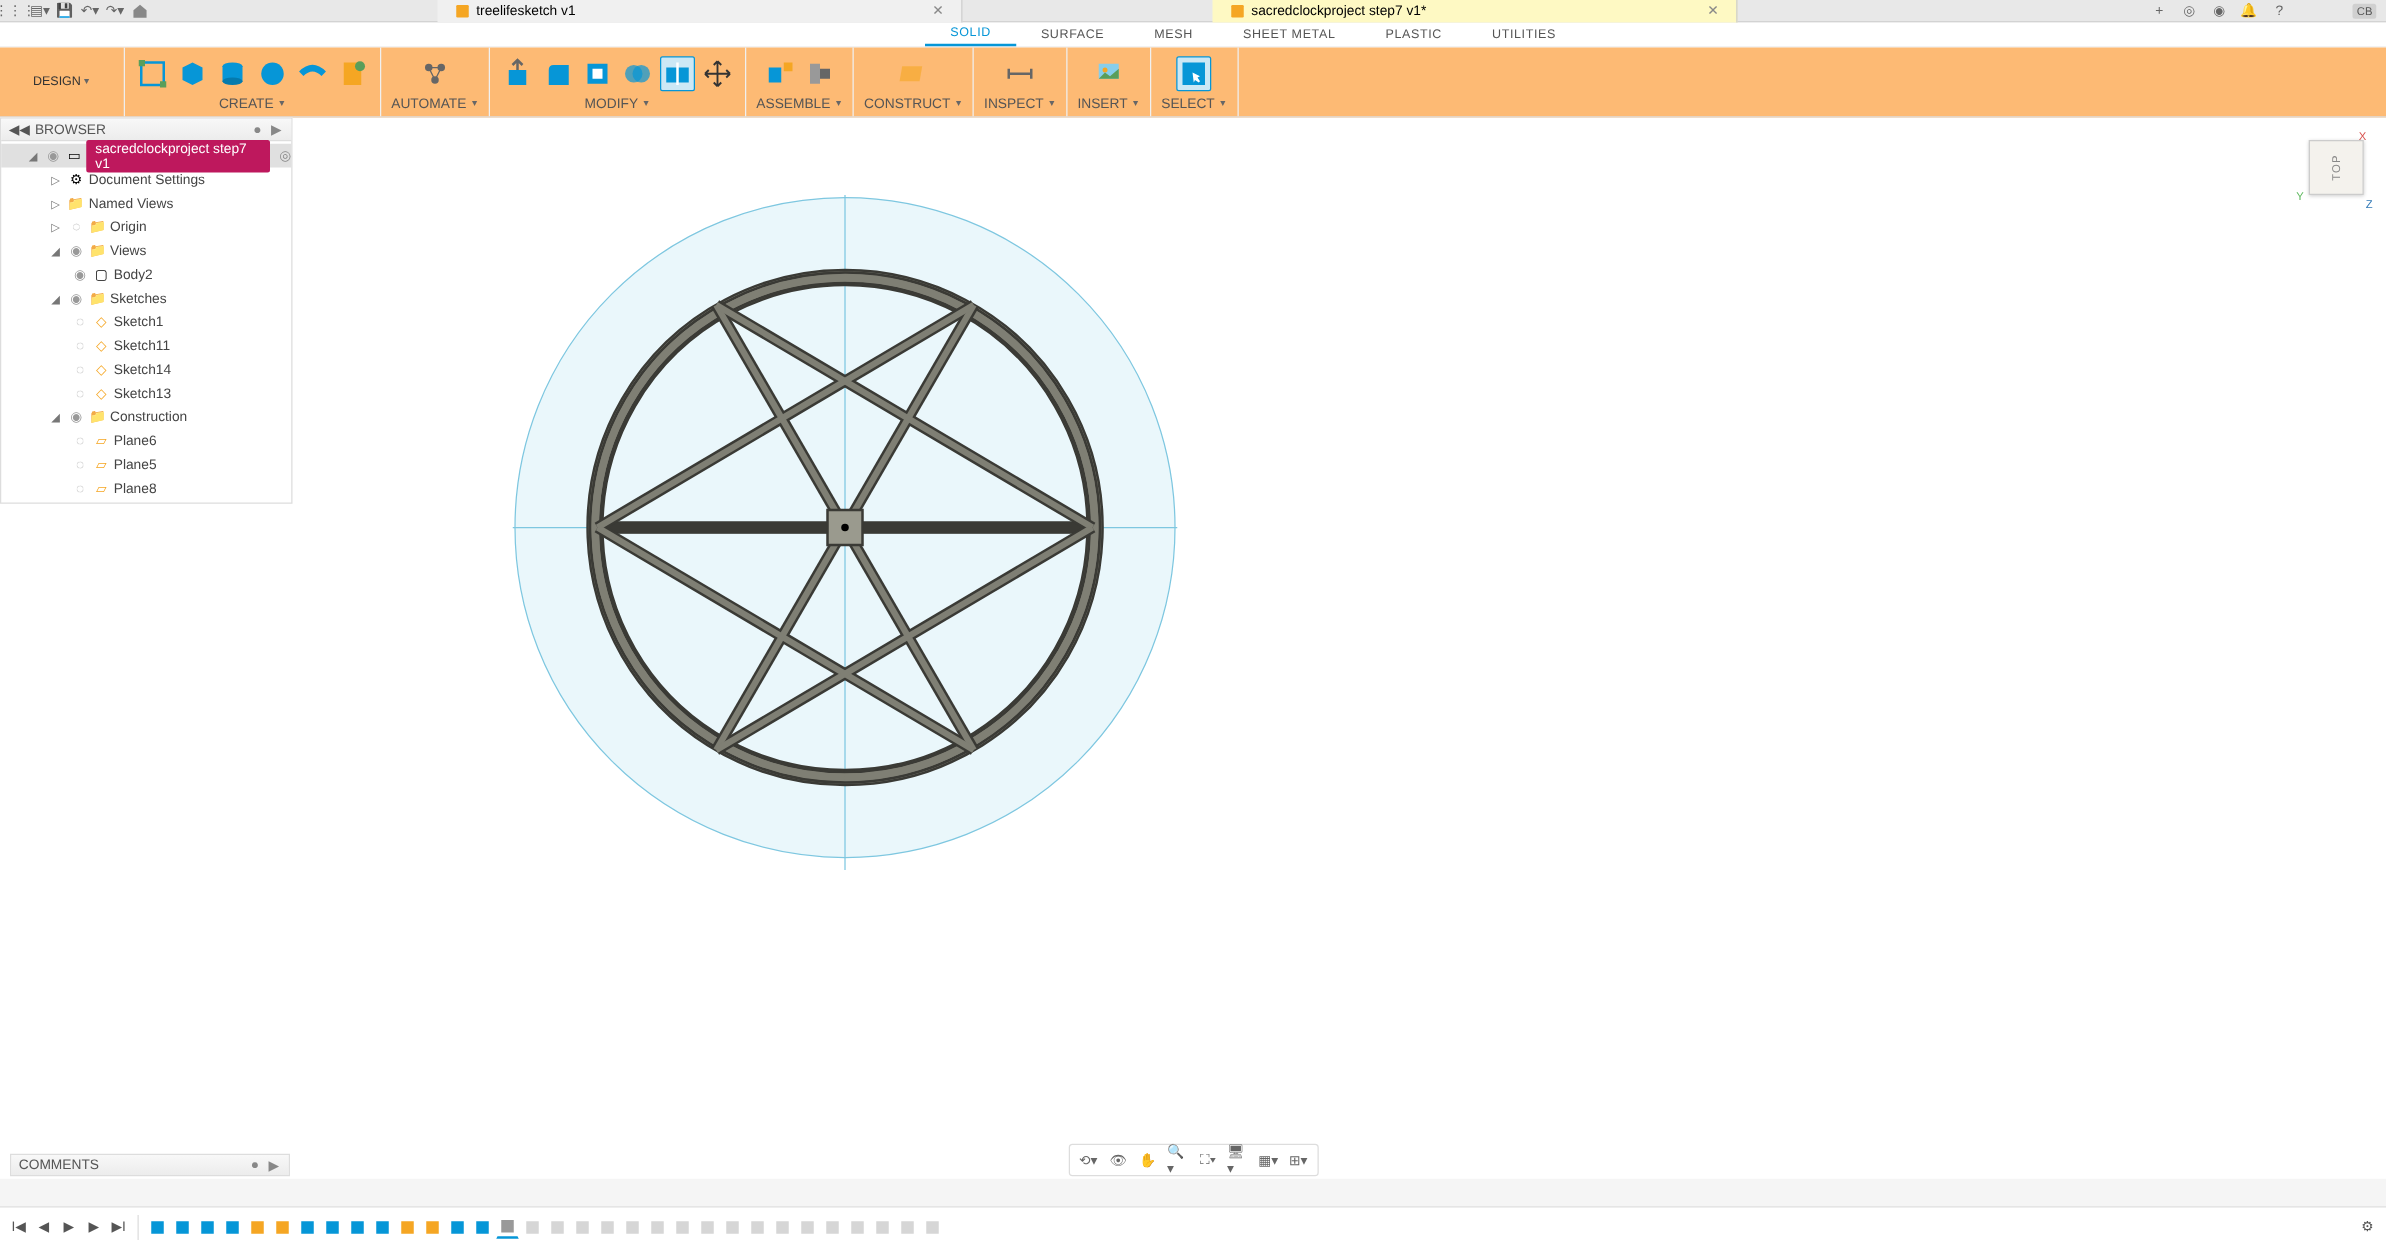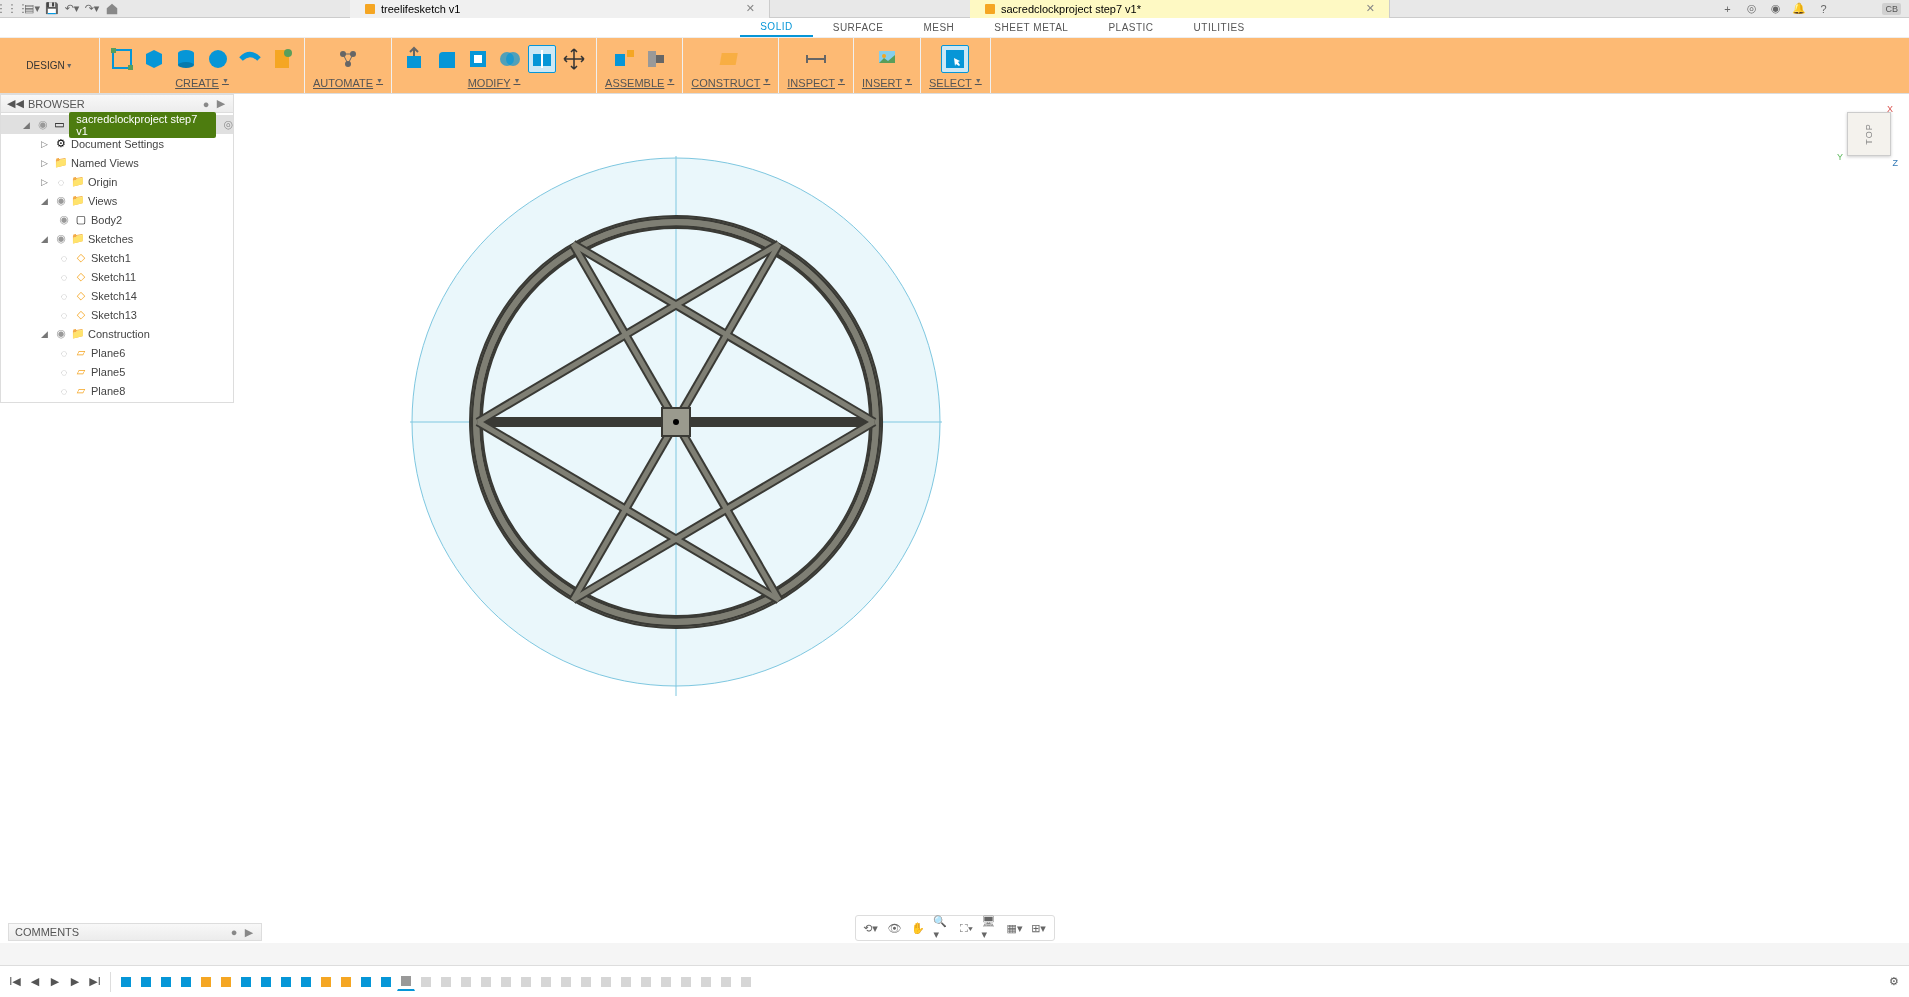--- a/index.html
+++ b/index.html
@@ -18,46 +18,46 @@
 .ribbon-tabs { height: 20px; background: #fff; display: flex; align-items: center; padding-left: 96px; border-bottom: 1px solid #eee; justify-content: center; }
 .ribbon-tab { padding: 3px 20px; font-size: 10px; color: #555; cursor: pointer; letter-spacing: 0.5px; }
 .ribbon-tab.active { color: #0696d7; border-bottom: 2px solid #0696d7; }
 .ribbon { height: 56px; background: #fdba74; display: flex; align-items: stretch; border-bottom: 1px solid #ddd; }
 .design-menu { width: 100px; display: flex; align-items: center; justify-content: center; border-right: 1px solid #eee; cursor: pointer; }
 .design-menu-text { font-size: 10px; color: #333; }
 .ribbon-group { display: flex; flex-direction: column; align-items: center; padding: 2px 8px; border-right: 1px solid #f0f0f0; }
 .ribbon-icons { display: flex; gap: 4px; align-items: center; flex: 1; }
 .ribbon-icon { width: 28px; height: 28px; display: flex; align-items: center; justify-content: center; cursor: pointer; border-radius: 2px; }
 .ribbon-icon.selected { background: #cce8f5; border: 1px solid #0696d7; }
-.ribbon-label { font-size: 9px; color: #555; padding-bottom: 2px; display: flex; gap: 2px; text-decoration: underline; }
+.ribbon-label { font-size: 9px; color: #555; padding-bottom: 2px; display: flex; align-items: center; gap: 2px; }
 .browser-panel { position: absolute; left: 0; top: 94px; width: 234px; background: #fff; border: 1px solid #ddd; }
 .browser-header { height: 18px; background: linear-gradient(#f8f8f8,#ececec); display: flex; align-items: center; padding: 0 6px; border-bottom: 1px solid #ddd; font-size: 10px; color: #555; }
 .browser-header-icons { margin-left: auto; display: flex; gap: 3px; }
 .bh-icon { width: 12px; height: 12px; cursor: pointer; color: #888; display: flex; align-items: center; justify-content: center; }
 .tree { padding: 2px 0; }
 .tree-row { display: flex; align-items: center; height: 19px; padding-left: 8px; cursor: pointer; gap: 3px; }
 .tree-row.root { background: #e0e0e0; }
-.tree-row.root .tree-label { color: #fff; background: #4d7c0f; padding: 1px 7px; border-radius: 2px; }
+.tree-row.root .tree-label { color: #fff; background: #be185d; padding: 1px 7px; border-radius: 2px; }
 .tree-toggle { width: 10px; color: #777; font-size: 9px; }
 .tree-eye { width: 14px; height: 14px; display: flex; align-items: center; justify-content: center; color: #999; }
 .tree-nodeicon { width: 14px; height: 14px; display: flex; align-items: center; justify-content: center; }
 .tree-label { color: #444; font-size: 11px; }
 .indent1 { padding-left: 22px; }
 .indent2 { padding-left: 40px; }
 .indent3 { padding-left: 56px; }
 .canvas-area { position: absolute; left: 0; top: 94px; right: 0; bottom: 54px; background: #fff; z-index: -1; }
 .viewcube { position: absolute; right: 18px; top: 112px; width: 44px; height: 44px; background: #f4f2ed; border: 1px solid #ccc; box-shadow: 0 1px 3px rgba(0,0,0,0.2); display: flex; align-items: center; justify-content: center; cursor: pointer; }
 .viewcube-label { font-size: 9px; color: #888; transform: rotate(-90deg); letter-spacing: 1px; }
 .axis-x { position: absolute; right: 16px; top: 104px; color: #d9534f; font-size: 9px; }
 .axis-y { position: absolute; right: 66px; top: 152px; color: #5cb85c; font-size: 9px; }
 .axis-z { position: absolute; right: 11px; top: 158px; color: #337ab7; font-size: 9px; }
 .model-svg { position: absolute; left: 410px; top: 156px; }
 .nav-toolbar { position: absolute; bottom: 56px; left: 50%; transform: translateX(-50%); display: flex; gap: 6px; background: #fff; padding: 3px 6px; border: 1px solid #ddd; border-radius: 3px; }
 .nav-icon { width: 18px; height: 18px; display: flex; align-items: center; justify-content: center; cursor: pointer; color: #666; }
-.comments-panel { position: absolute; left: 8px; bottom: 56px; width: 254px; height: 18px; background: linear-gradient(#f8f8f8,#ececec); border: 1px solid #ddd; display: flex; align-items: center; padding: 0 6px; font-size: 10px; color: #555; }
+.comments-panel { position: absolute; left: 8px; bottom: 56px; width: 224px; height: 18px; background: linear-gradient(#f8f8f8,#ececec); border: 1px solid #ddd; display: flex; align-items: center; padding: 0 6px; font-size: 10px; color: #555; }
 .timeline { position: absolute; left: 0; bottom: 0; right: 0; height: 32px; background: #fff; border-top: 1px solid #ddd; display: flex; align-items: center; padding: 0 6px; gap: 2px; }
 .tl-btn { width: 18px; height: 18px; display: flex; align-items: center; justify-content: center; cursor: pointer; color: #555; }
 .tl-sep { width: 1px; height: 20px; background: #ddd; margin: 0 4px; }
 .tl-item { width: 18px; height: 18px; display: flex; align-items: center; justify-content: center; cursor: pointer; border: 1px solid transparent; }
 .tl-item.active { border-bottom: 2px solid #0696d7; }
 .tl-gear { margin-left: auto; }
 .drop-arrow { font-size: 7px; color: #666; margin-left: 1px; }
 </style>
 </head>
 <body>

